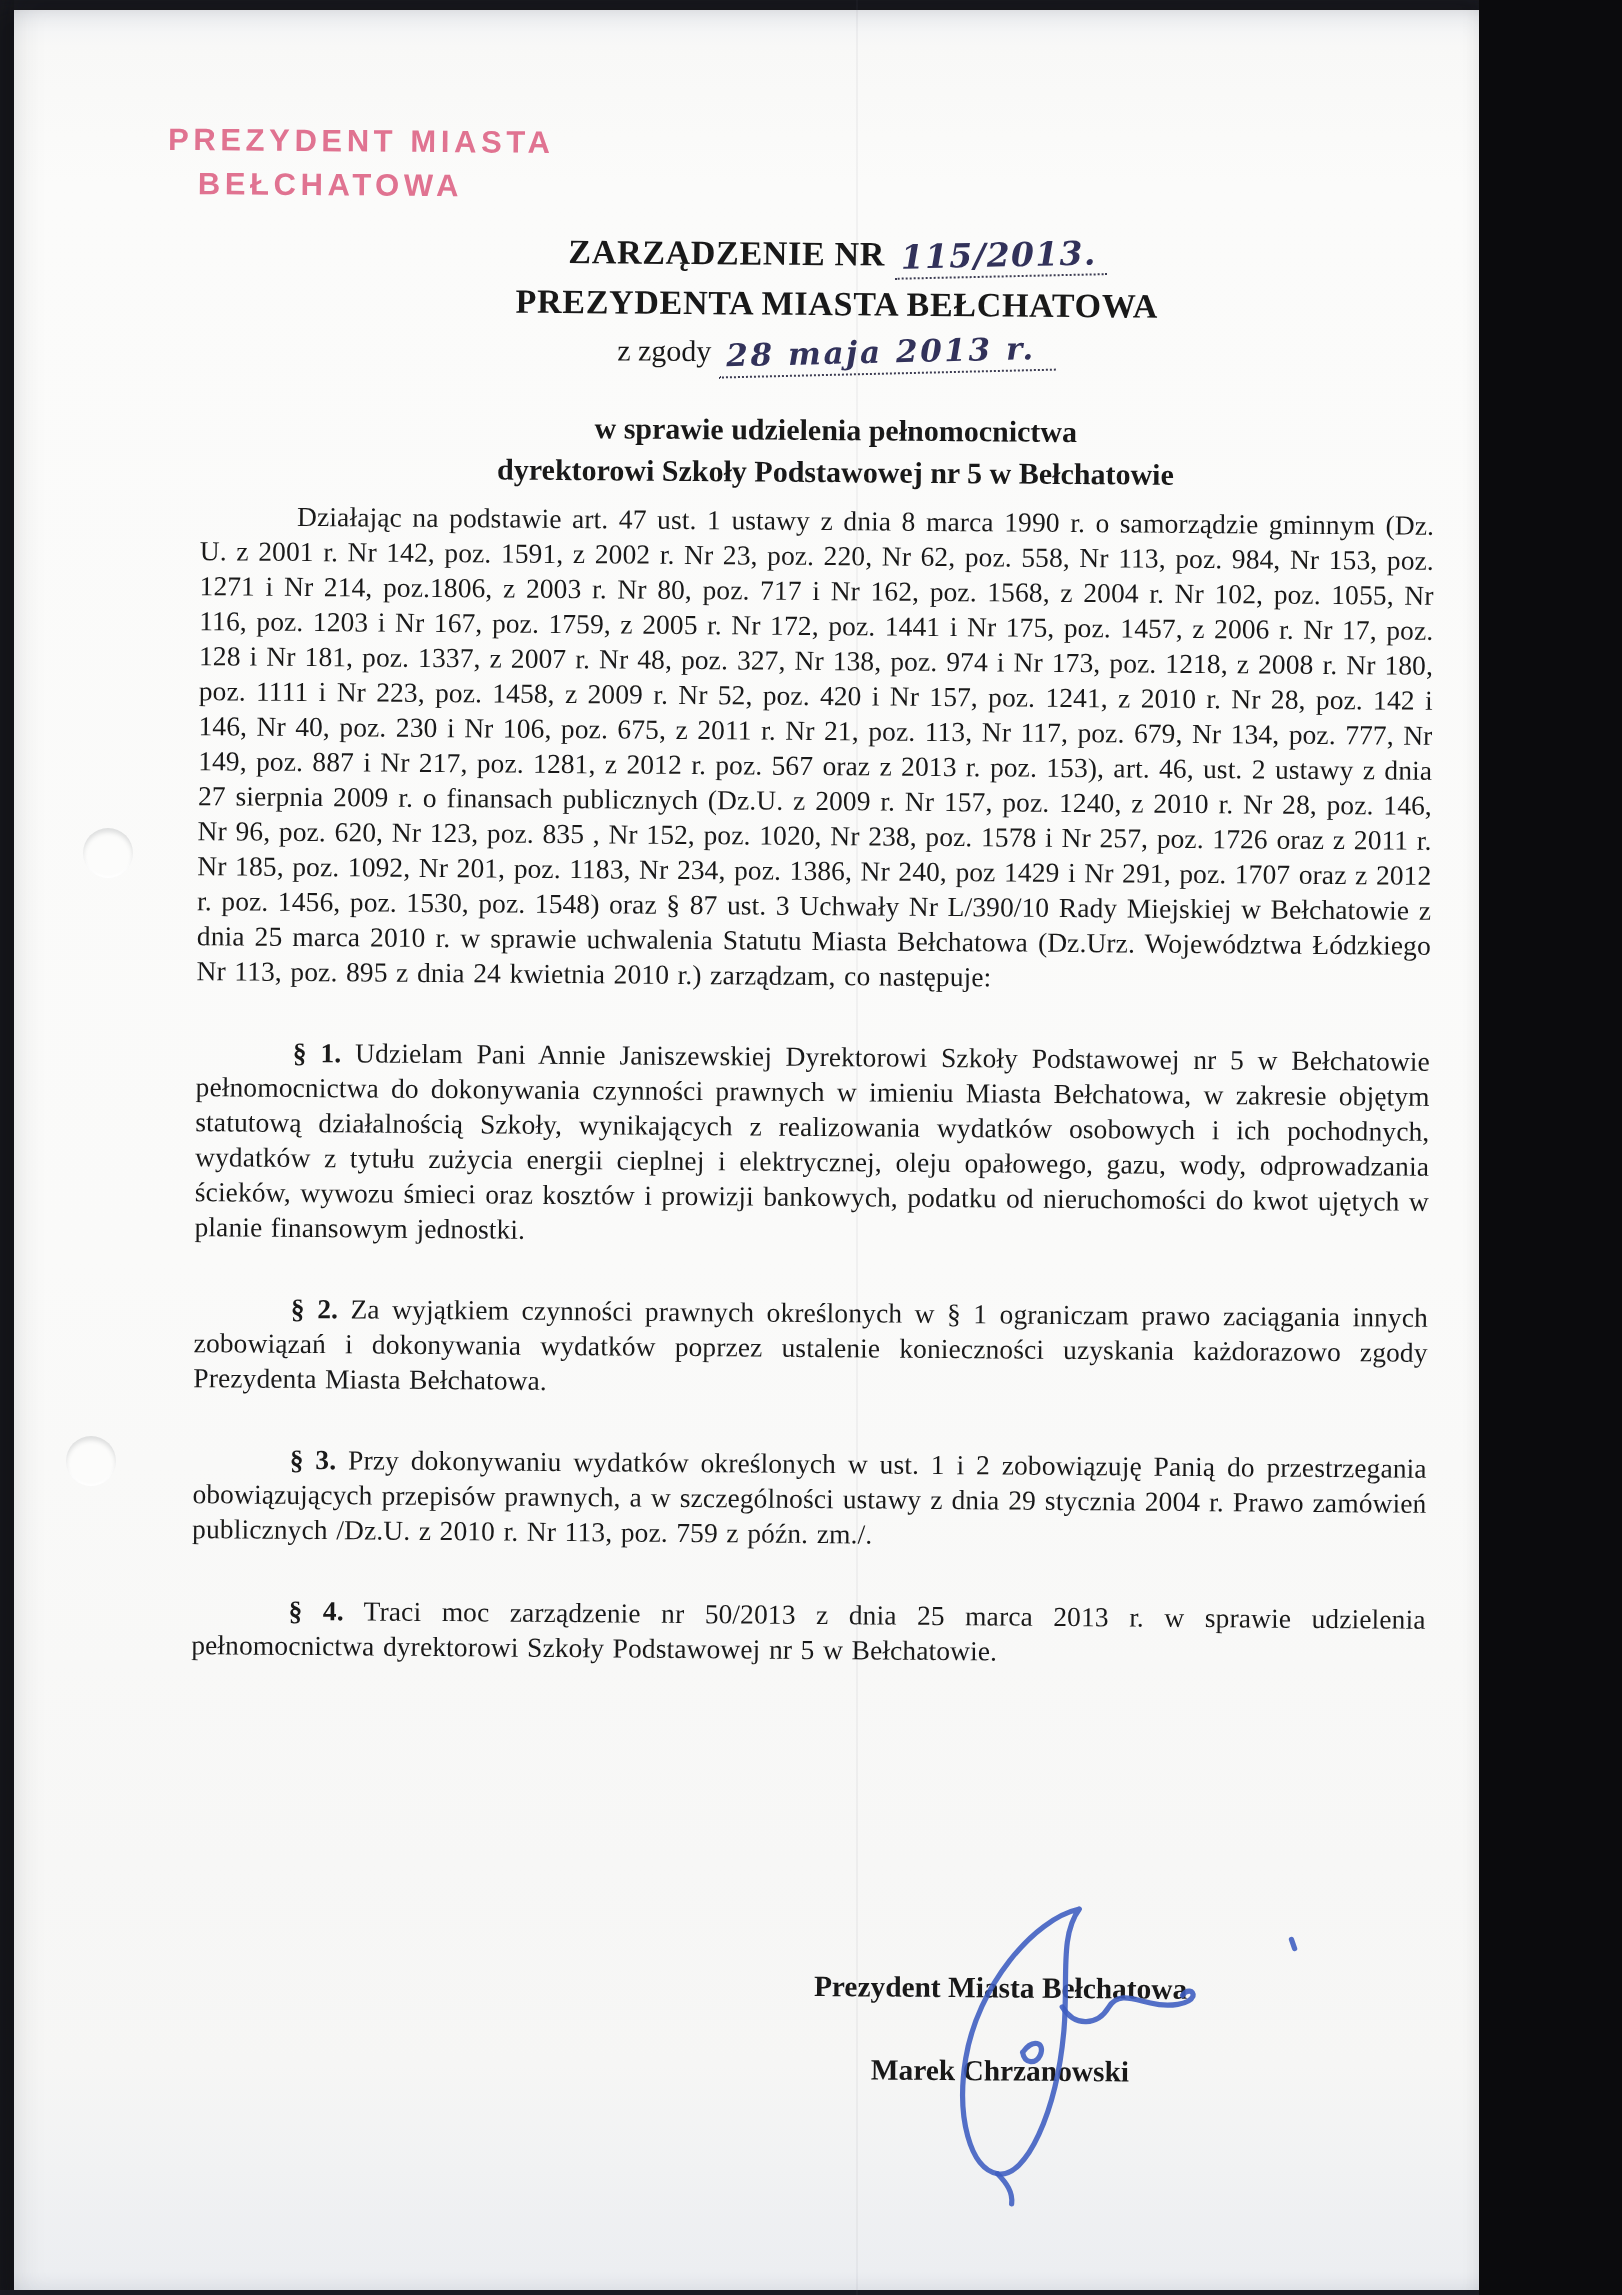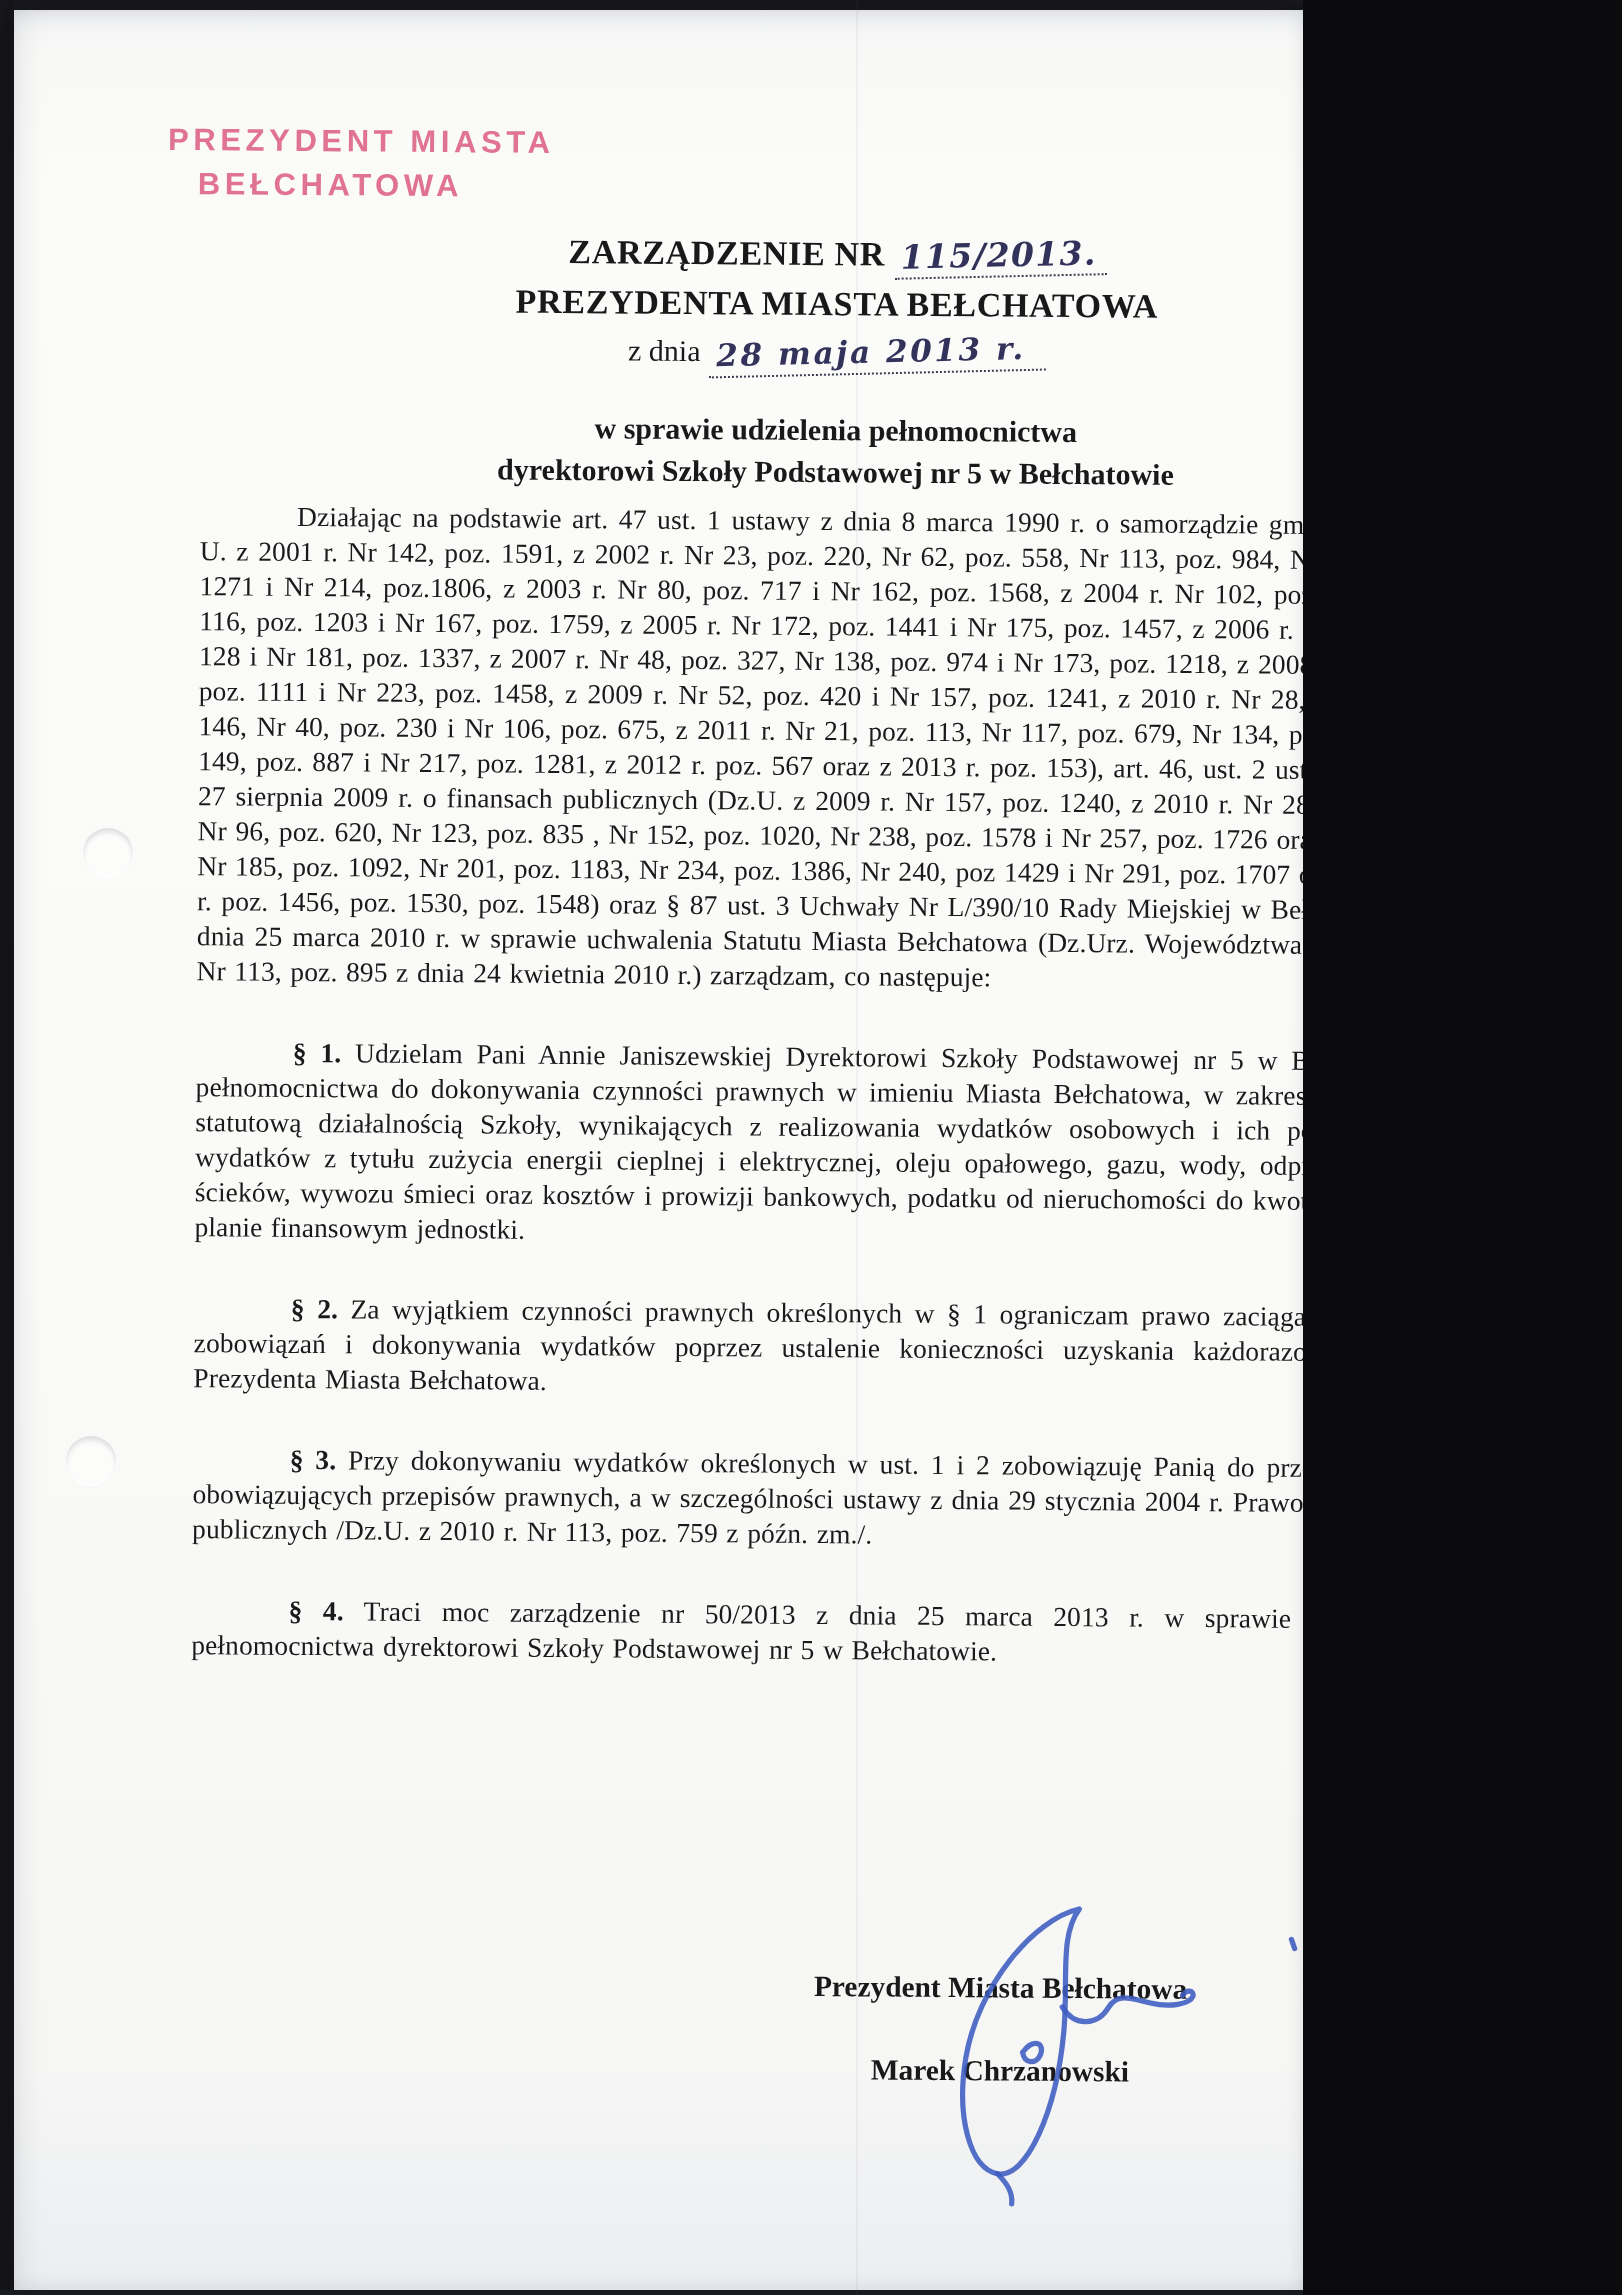--- a/index.html
+++ b/index.html
@@ -1,19 +1,19 @@
 <!DOCTYPE html>
 <html lang="pl" style="font-size:10.5px"><head>
 <meta charset="utf-8">
 <style>
   html, body { margin:0; padding:0; background:#0b0b0d; }
   body { width:1623px; height:2295px; overflow:hidden; }
 
   .scan {
-    position:relative; width:1303px; height:2295px;
+    position:relative; width:1479px; height:2295px;
     background: linear-gradient(180deg, #eef0f4 0%, #f8f8f7 2%, #fbfbfa 8%, #fafaf9 55%, #f6f6f5 90%, #eceef1 99%, #dfe2e8 100%);
     overflow:hidden;
   }
   .scan::after {
     content:""; position:absolute; inset:0; pointer-events:none;
     box-shadow: inset 27.5px 0 39px -25px rgba(40,42,50,.28),
                 inset 0 19.6px 29.4px -19.6px rgba(40,42,50,.30),
                 inset -11.8px 0 26px -19.6px rgba(60,62,70,.14);
   }
 
@@ -96,21 +96,21 @@
       <div class="stamp-line2">BEŁCHATOWA</div>
     </div>
 
     <div class="title-block">
       <div class="title-line1">
         <span>ZARZĄDZENIE NR</span>
         <span class="hand hand-number">115/2013.</span>
       </div>
       <div class="title-line2">PREZYDENTA MIASTA BEŁCHATOWA</div>
       <div class="title-line3">
-        <span>z dnia</span>
+        <span>z zgody</span>
         <span class="hand hand-date">28 maja 2013 r.</span>
       </div>
     </div>
 
     <div class="subject-block">
       <div>w sprawie udzielenia pełnomocnictwa</div>
       <div>dyrektorowi Szkoły Podstawowej nr 5 w Bełchatowie</div>
     </div>
 
     <div class="doc-body">

